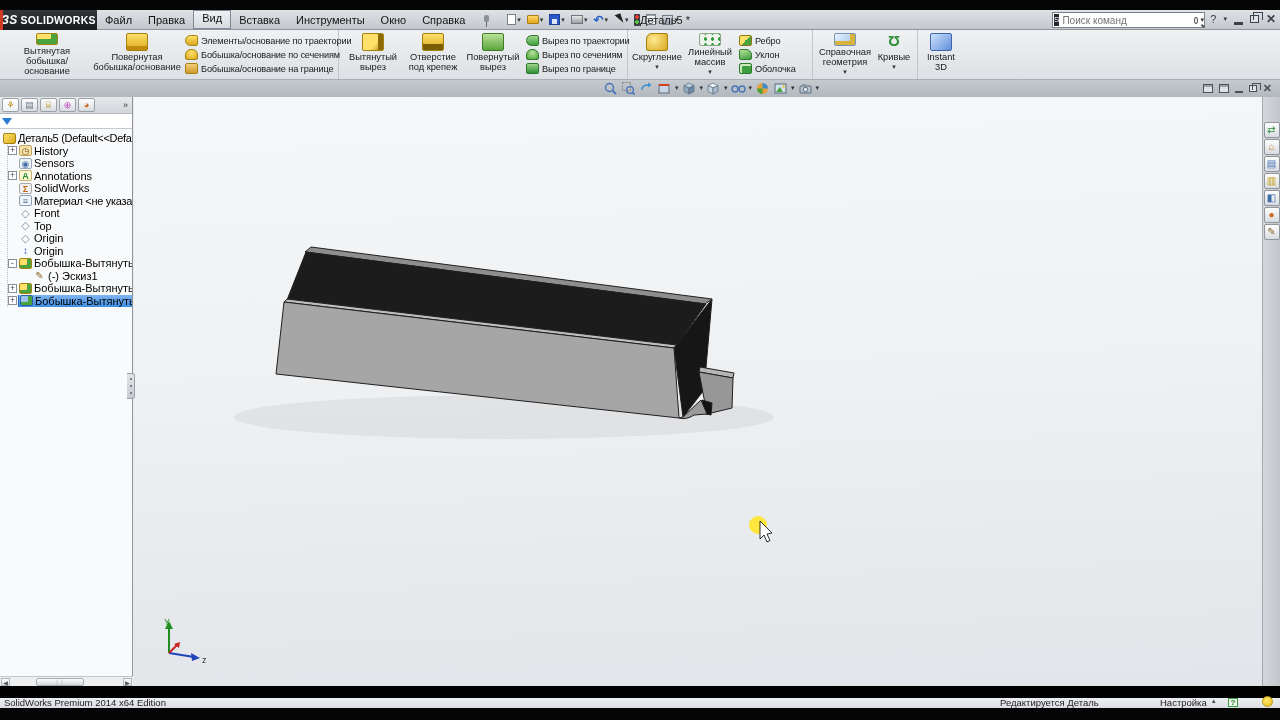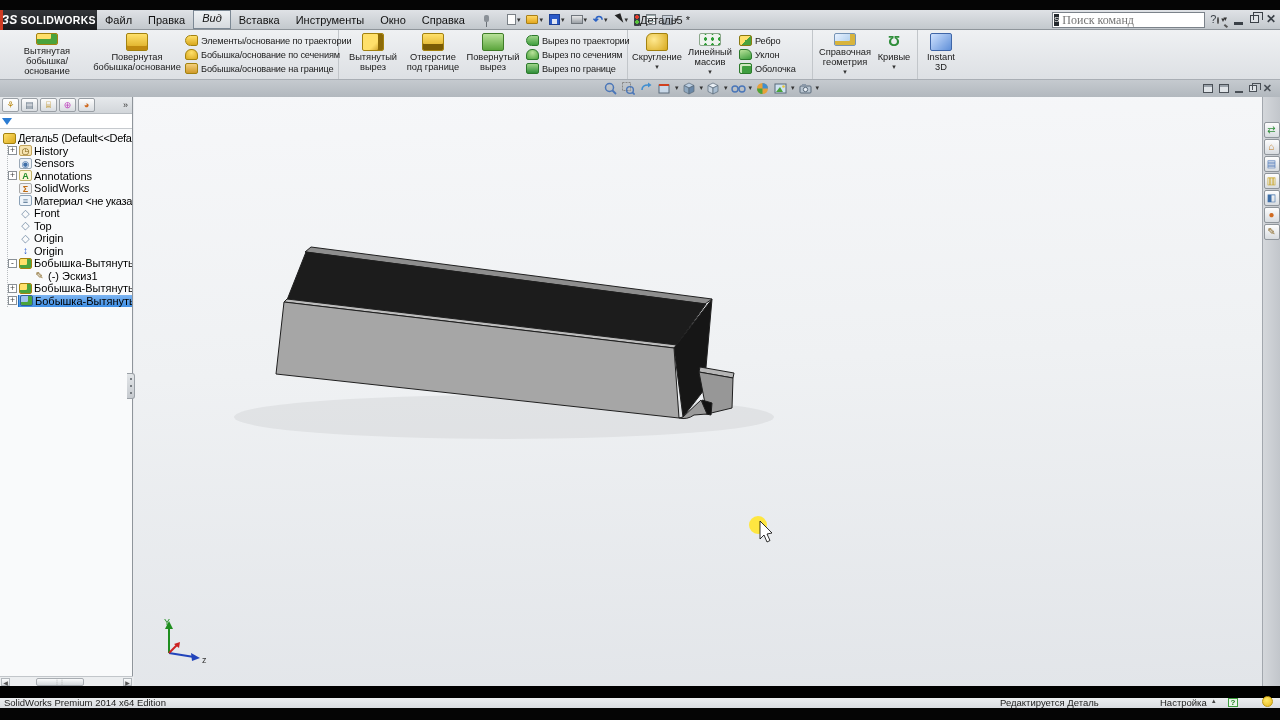--- a/index.html
+++ b/index.html
@@ -11,21 +11,21 @@
   .strip-bottom { position:absolute; left:0; top:708px; width:1280px; height:12px; background:#050505; }
 
   
   .titlebar { position:absolute; left:0; top:10px; width:1280px; height:20px;
     background:linear-gradient(#dfe2e6,#c3c8cd); border-bottom:1px solid #8f959b; display:flex; align-items:center; }
   .logo { position:relative; width:97px; height:20px; background:linear-gradient(#34373b,#17191c);
     color:#fff; font-size:10.5px; font-weight:bold; display:flex; align-items:center; justify-content:center; letter-spacing:.3px; }
   .logo::before { content:""; position:absolute; left:0; top:0; width:3px; height:20px; background:#cf3b22; }
   .logo .dslogo { font-style:italic; margin-right:3px; font-size:12px; }
   .menu { font-size:11px; color:#111; padding:0 8px; height:18px; line-height:18px; cursor:default; }
-  .menu.active { border:1px solid #7c8894; background:linear-gradient(#eef1f4,#d6dade); height:19px; line-height:15px;font-style:italic; }
+  .menu.active { border:1px solid #7c8894; background:linear-gradient(#eef1f4,#d6dade); height:19px; line-height:15px; }
   .pin { width:14px; height:14px; margin:0 6px; position:relative; }
   .pin::before { content:""; position:absolute; left:5px; top:2px; width:5px; height:7px; background:#8a9097; border-radius:2px; }
   .pin::after { content:""; position:absolute; left:7px; top:9px; width:1px; height:5px; background:#6a7077; }
   .tbicons { display:flex; align-items:center; gap:2px; margin-left:6px; }
   .tbtn { display:flex; align-items:center; gap:1px; padding:1px 2px; }
   .dd { font-size:7px; color:#333; }
   .ic { display:inline-block; }
   .ic-new { width:9px; height:11px; background:#fdfdfd; border:1px solid #7a8086; }
   .ic-open { width:12px; height:9px; background:linear-gradient(#ffd764,#e3a81f); border:1px solid #a87f17; border-radius:1px; }
   .ic-save { width:11px; height:11px; background:#2959c8; border:1px solid #1c3f93; position:relative; }
@@ -36,21 +36,21 @@
   .ic-select::before { content:""; position:absolute; left:2px; top:0; border-left:6px solid transparent; border-right:0 solid transparent; border-top:10px solid #222; transform:rotate(-18deg); }
   .ic-rebuild { width:6px; height:12px; background:#3a3f44; border-radius:1px;
     background-image:radial-gradient(circle at 3px 3px,#e43b2c 1.6px,transparent 2px),radial-gradient(circle at 3px 8px,#57c23c 1.6px,transparent 2px); }
   .ic-props { width:10px; height:11px; background:#f2f3f5; border:1px solid #7a8086;
     background-image:linear-gradient(#9aa 1px,transparent 1px); background-size:8px 3px; background-position:1px 3px; }
   .ic-opts { width:11px; height:10px; background:linear-gradient(#cfd6de,#9fa8b2); border:1px solid #767d85; }
   .doc-title { position:absolute; left:570px; width:190px; text-align:center; font-size:11px; color:#222; }
   .searchbox { position:absolute; left:1052px; top:2px; width:153px; height:16px; background:#fff;
     border:1px solid #7b828a; display:flex; align-items:center; }
   .searchbox .sws { width:13px; height:12px; background:#24292e; color:#fff; font-size:8px; line-height:12px; text-align:center; margin:0 3px 0 1px; }
-  .searchbox input { border:none; outline:none; flex:1; font-size:12px; color:#555; font-family:Liberation Serif, serif; background:transparent; }
+  .searchbox input { border:none; outline:none; flex:1; font-size:10px; color:#555; font-family:Liberation Sans, sans-serif; background:transparent; }
   .mag { width:7px; height:7px; border:1.6px solid #555; border-radius:50%; position:relative; margin-right:2px; }
   .mag::after { content:""; position:absolute; left:6px; top:7px; width:4px; height:1.6px; background:#555; transform:rotate(40deg); }
   .winbtns { position:absolute; right:4px; top:2px; display:flex; align-items:center; gap:7px; }
   .wb { font-size:11px; color:#3a4047; line-height:14px; }
   .wb-min { width:9px; height:3px; background:#3a4047; margin-top:8px; }
   .wb-restore { width:9px; height:8px; border:1.4px solid #3a4047; position:relative; background:#dfe2e6; }
   .wb-restore::before { content:""; position:absolute; left:2px; top:-4px; width:8px; height:7px; border:1.4px solid #3a4047; border-bottom:none; }
   .wb-close { font-size:12px; font-weight:bold; color:#3a4047; }
 
   
@@ -278,21 +278,21 @@
           </div>
       </div>
     </div>
     <div class="rgroup">
       <div class="bigbtn" style="width:62px">
         <span class="bigicon gi-cut"></span>
         <span>Вытянутый вырез</span>
       </div>
       <div class="bigbtn" style="width:58px">
         <span class="bigicon gi-hole"></span>
-        <span>Отверстие под границе</span>
+        <span>Отверстие под крепеж</span>
       </div>
       <div class="bigbtn" style="width:62px">
         <span class="bigicon gi-revcut"></span>
         <span>Повернутый вырез</span>
       </div>
       <div class="stackcol" style="width:100px">
         <div class="srow">
             <span class="sicon si-g1"></span>
             <span>Вырез по траектории</span>
           </div>

